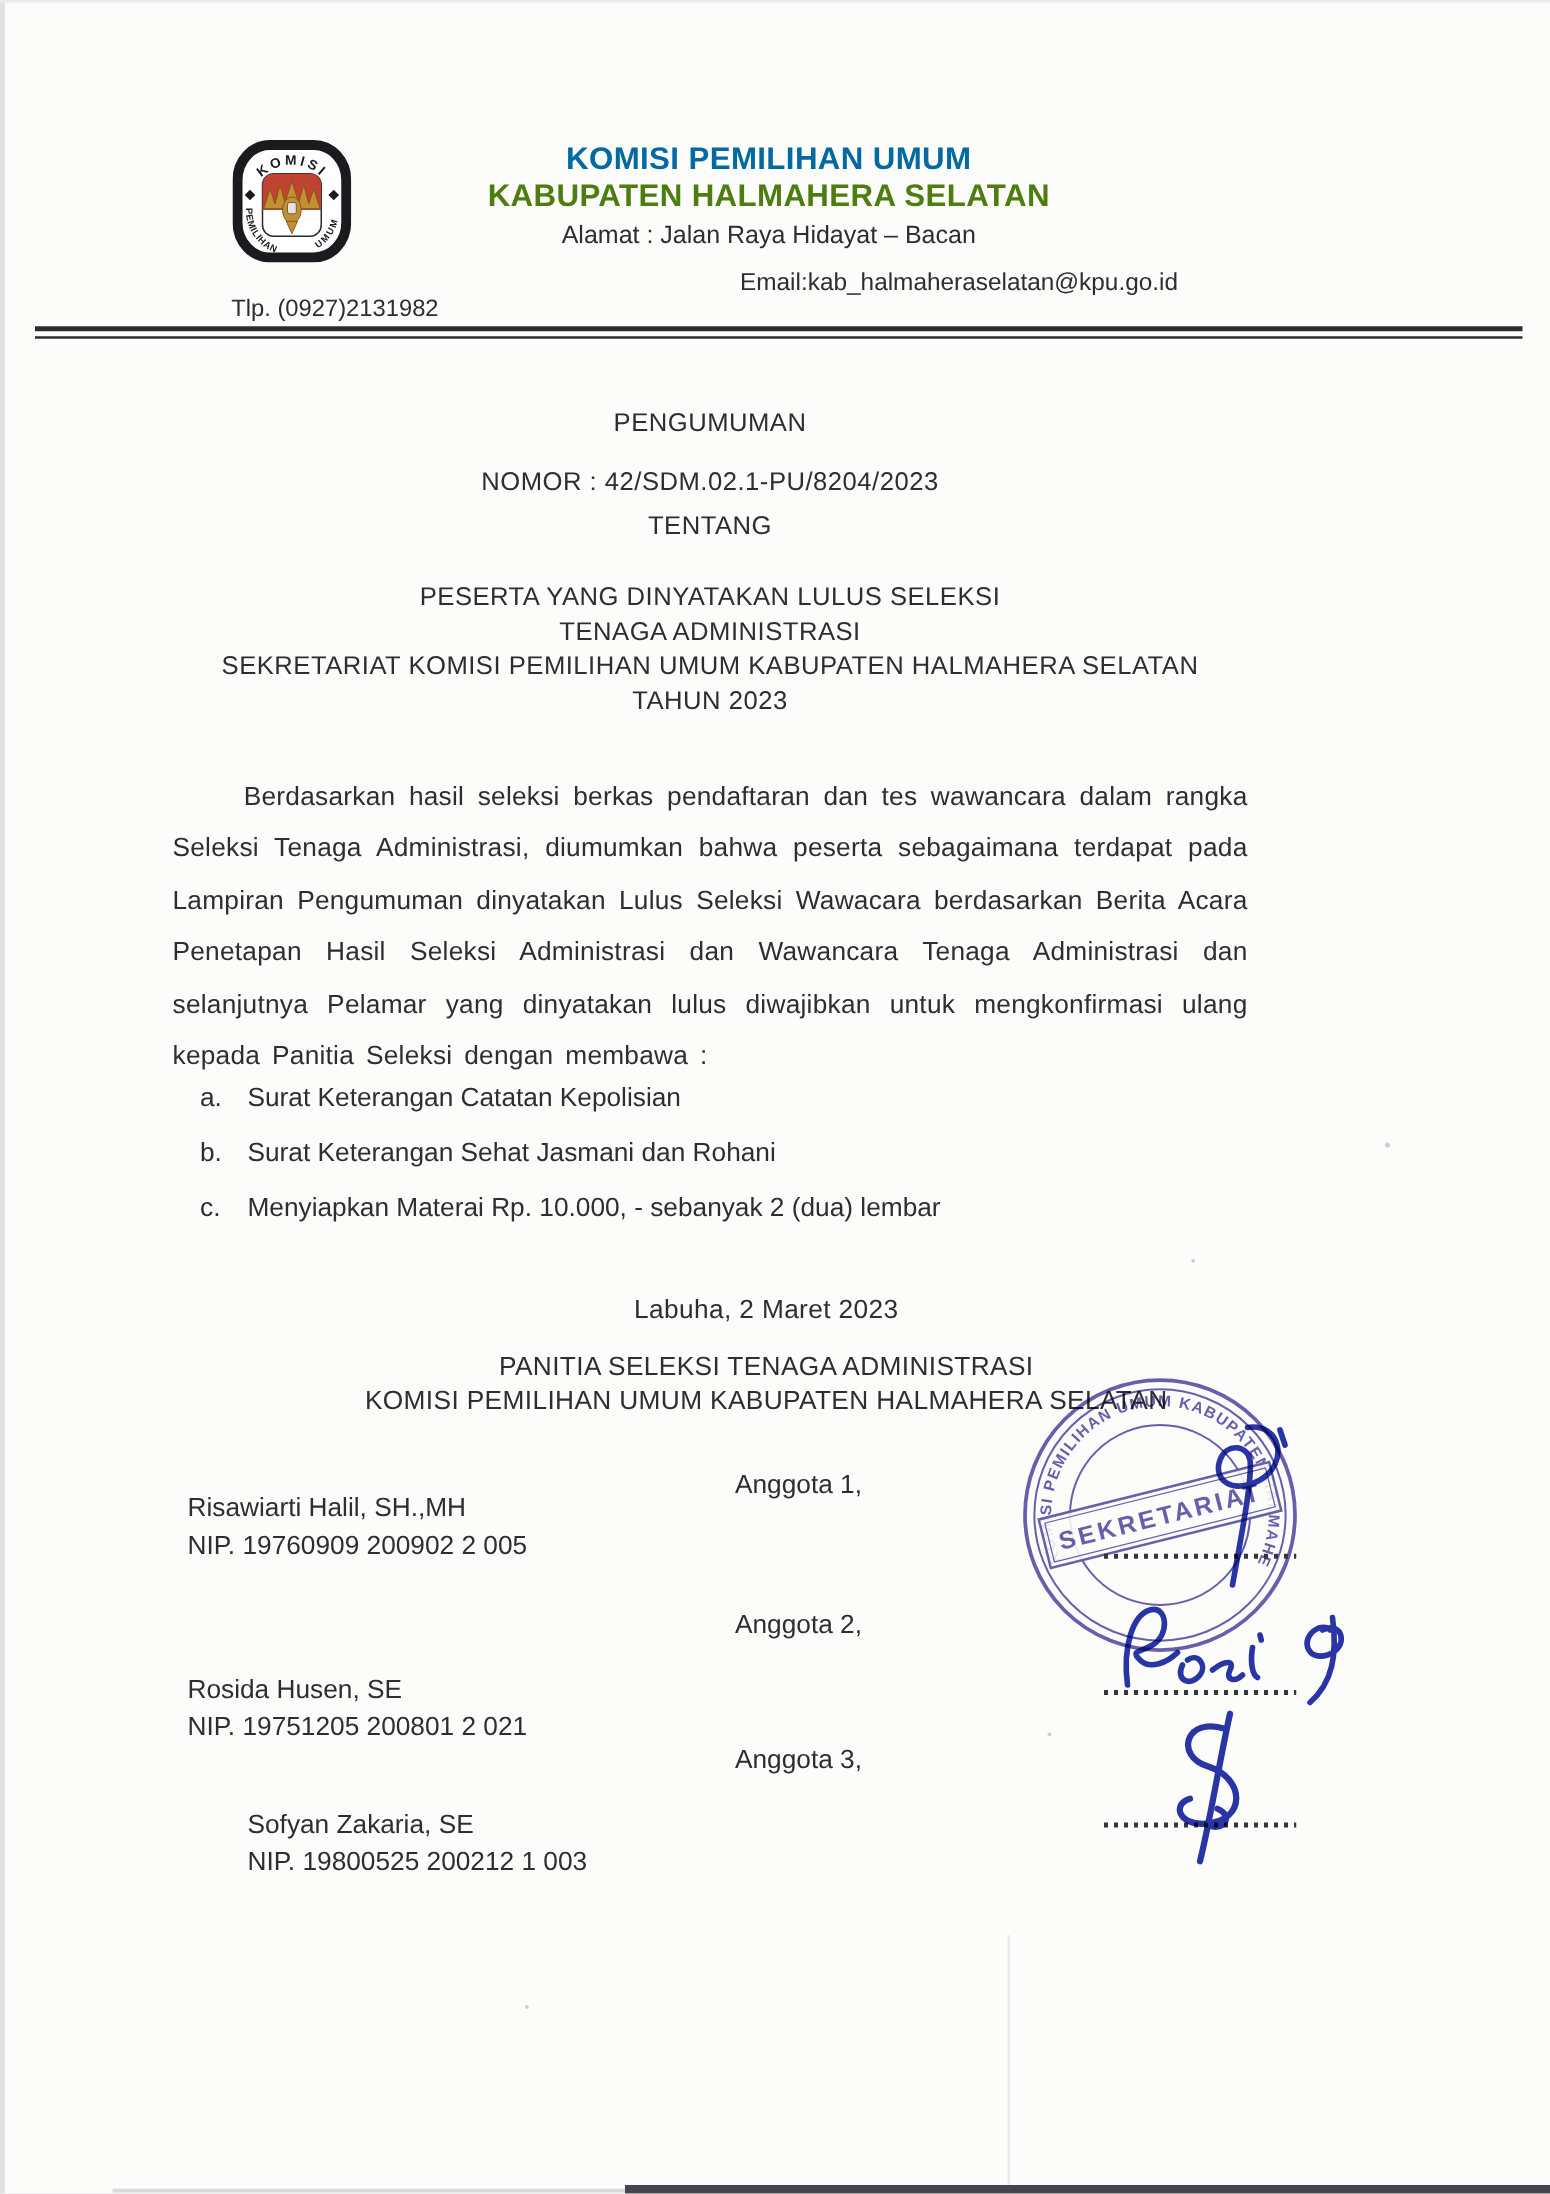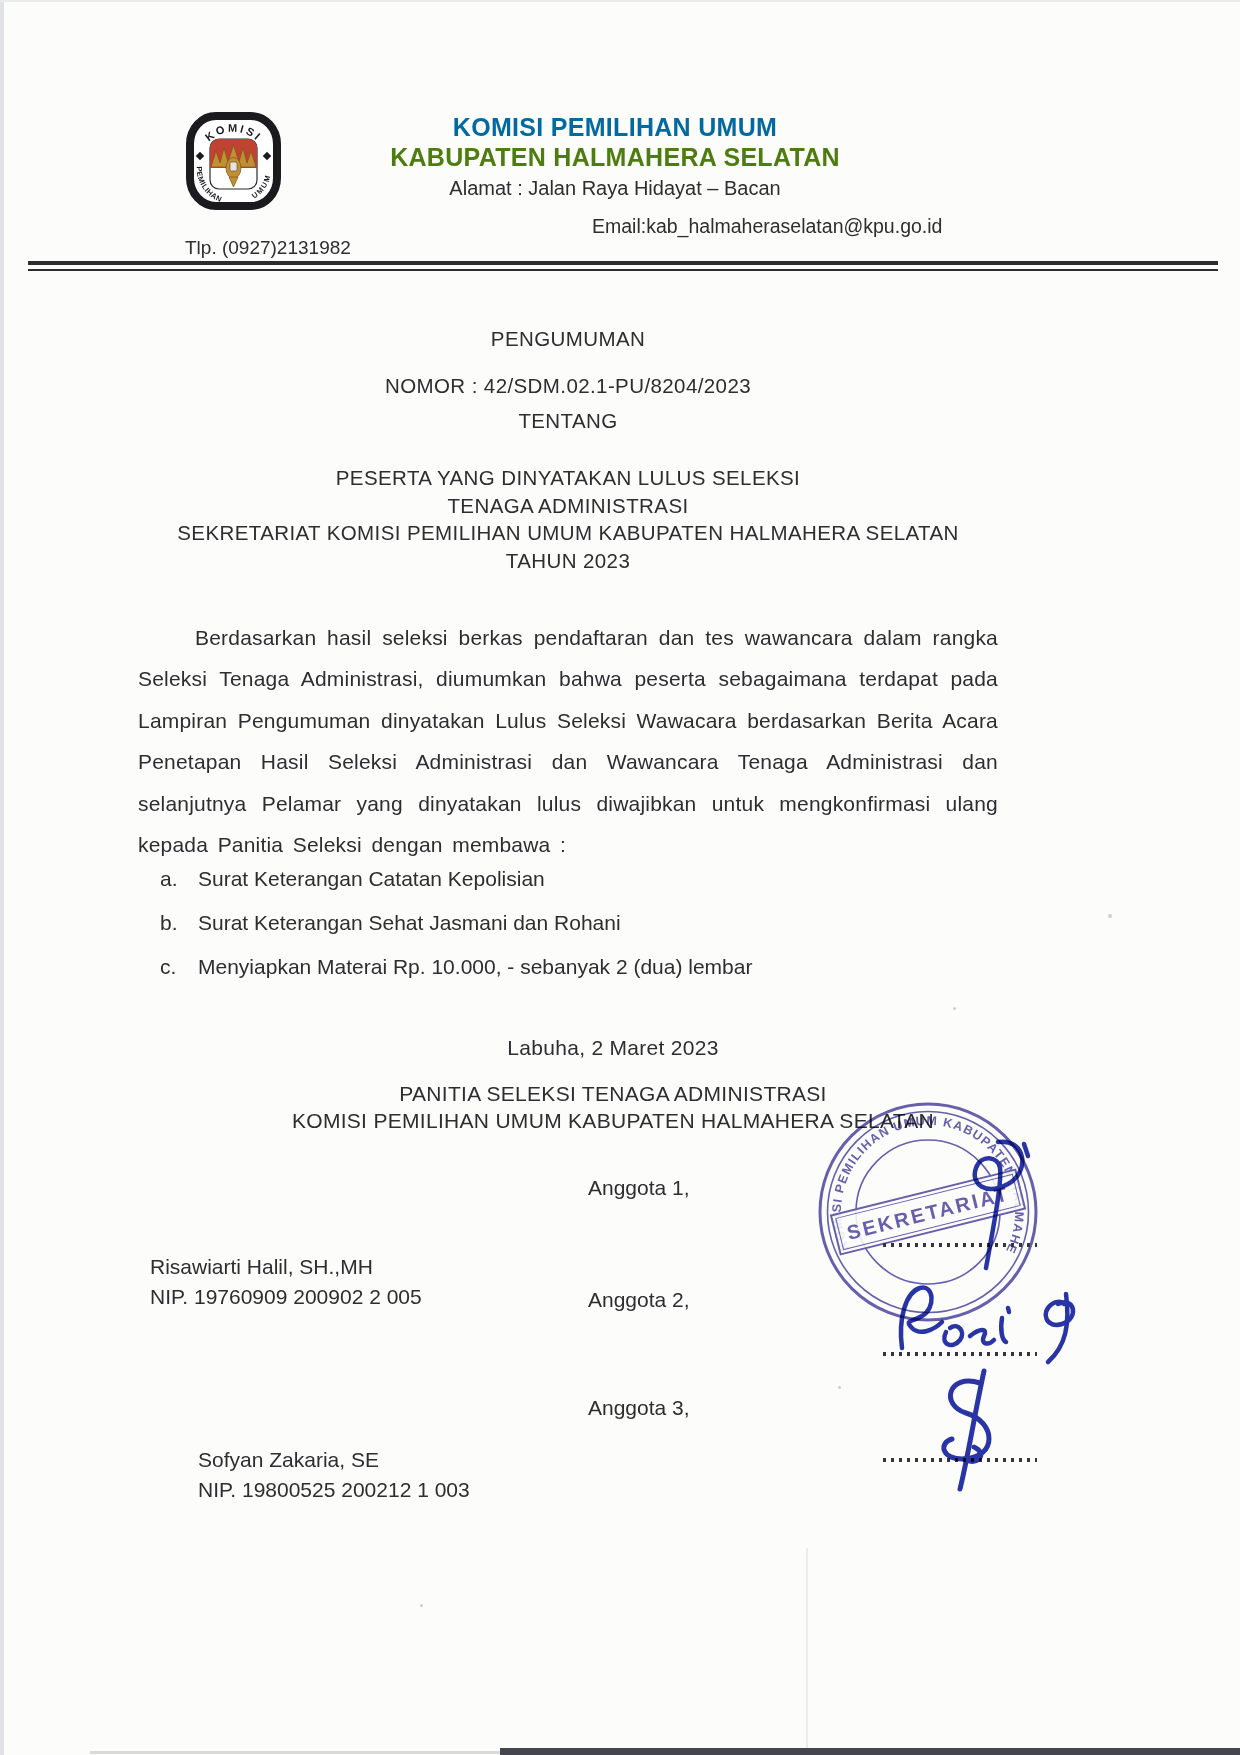--- a/index.html
+++ b/index.html
@@ -31,21 +31,21 @@
   .req{left:160px;width:860px;font-size:21px;line-height:28px;display:flex;}
   .req .mk{width:38px;flex:0 0 38px;}
   .r1{top:865px;} .r2{top:909px;} .r3{top:953px;}
   
   .close-line{left:140px;width:946px;font-size:21px;letter-spacing:.3px;}
   .c1{top:1036px;} .c2{top:1082px;} .c3{top:1109px;}
   
   .role{font-size:21px;left:588px;}
   .role1{top:1176px;} .role2{top:1288px;} .role3{top:1396px;}
   .sigblock{left:150px;font-size:21px;line-height:30px;}
-  .sb1{top:1252px;} .sb2{top:1337px;} .sb3{top:1445px;margin-left:48px;}
+  .sb1{top:1192px;} .sb2{top:1337px;} .sb3{top:1445px;margin-left:48px;}
   .dots{left:883px;width:154px;height:4px;z-index:6;
     background:repeating-linear-gradient(90deg,#35353c 0 3.2px,transparent 3.2px 8px);}
   .d1{top:1243px;} .d2{top:1352px;} .d3{top:1458px;}
   .stamp{left:812px;top:1096px;z-index:4;mix-blend-mode:multiply;opacity:.93;}
   .sig{z-index:7;mix-blend-mode:multiply;}
   .sig1{left:936px;top:1136px;}
   .sig2{left:890px;top:1270px;}
   .sig3{left:918px;top:1365px;}
   .logo{left:186px;top:112px;}
   
@@ -145,20 +145,24 @@
   </svg>
 
   <div class="abs role role1">Anggota 1,</div>
   <div class="abs role role2">Anggota 2,</div>
   <div class="abs role role3">Anggota 3,</div>
 
   <div class="abs sigblock sb1">
     <div>Risawiarti Halil, SH.,MH</div>
     <div>NIP. 19760909 200902 2 005</div>
   </div>
+  <div class="abs sigblock sb2">
+    <div>Rosida Husen, SE</div>
+    <div>NIP. 19751205 200801 2 021</div>
+  </div>
   <div class="abs sigblock sb3">
     <div>Sofyan Zakaria, SE</div>
     <div>NIP. 19800525 200212 1 003</div>
   </div>
 
   <div class="abs dots d1"></div>
   <div class="abs dots d2"></div>
   <div class="abs dots d3"></div>
 
   <svg class="abs sig sig1" width="115" height="140" viewBox="0 0 115 140">

